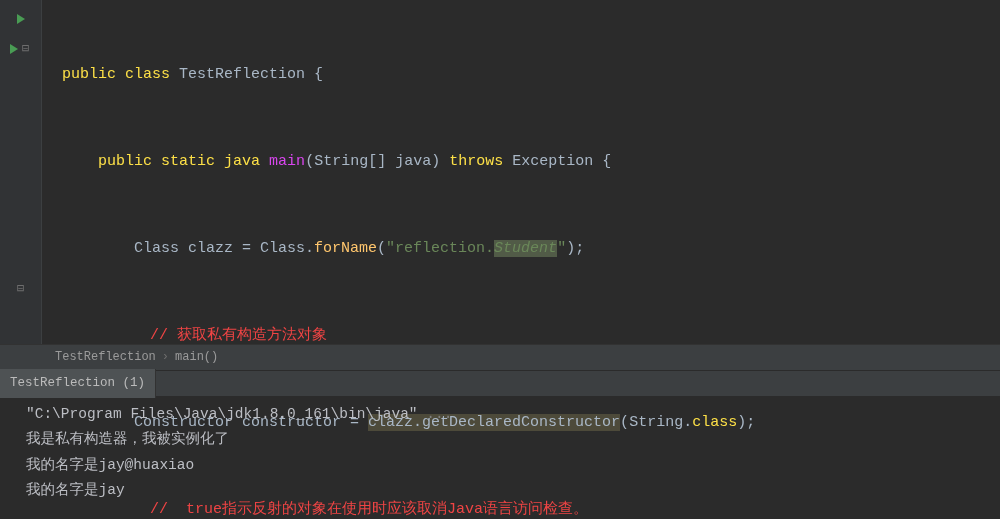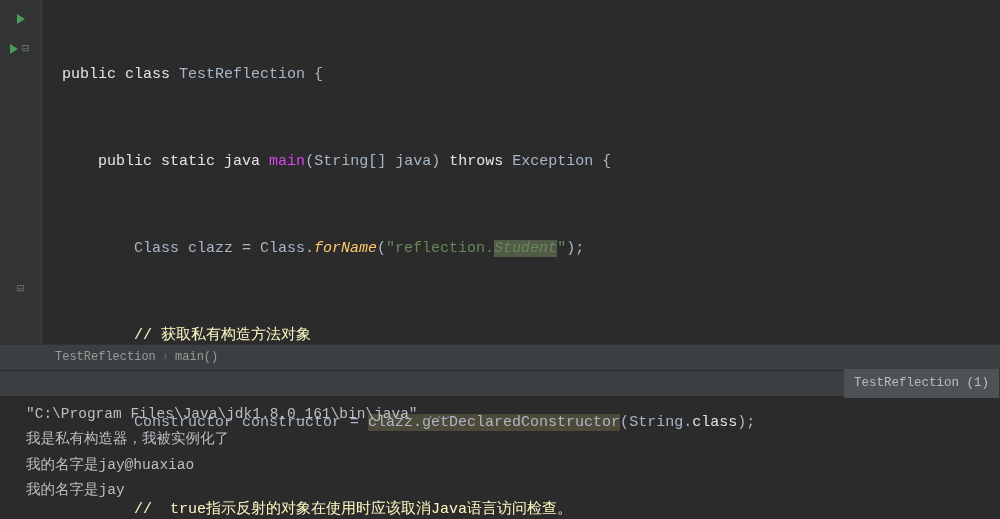--- a/index.html
+++ b/index.html
@@ -43,26 +43,26 @@
     color: #6e6e6e;
     font-size: 12px;
     width: 12px;
     text-align: center;
   }
   .code {
     padding: 4px 0 0 20px;
     white-space: pre;
   }
   .code-line { height: 30px; }
-  .kw { color: #e5e5e5; }
+  .kw { color: #fde047; }
   .cls { color: #a9b7c6; }
   .method { color: #d946ef; }
-  .method-italic { color: #ffc66d; font-style: italic; }
+  .method-italic { color: #ffc66d; }
   .str { color: #6a8759; }
-  .cmt { color: #fef9c3; }
+  .cmt { color: #ef4444; margin-left: 16px; }
   .hl { background: #4d4a3a; }
   .hl2 { background: #515b47; font-style: italic; }
   .breadcrumbs {
     height: 26px;
     background: #3c3f41;
     border-top: 1px solid #323232;
     display: flex;
     align-items: center;
     padding-left: 55px;
     font-size: 12px;
@@ -71,21 +71,20 @@
   }
   .breadcrumbs .sep { color: #6e6e6e; }
   .console-tab {
     height: 26px;
     background: #3c3f41;
     border-top: 1px solid #2b2b2b;
     display: flex;
     align-items: center;
     font-size: 12.5px;
     color: #bbbbbb;
-    justify-content: flex-end;
   }
   .console-tab-inner {
     background: #4e5254;
     padding: 3px 10px;
     border-right: 1px solid #323232;
   }
   .console {
     background: #2b2b2b;
     padding: 6px 4px 6px 26px;
     font-size: 14.5px;

